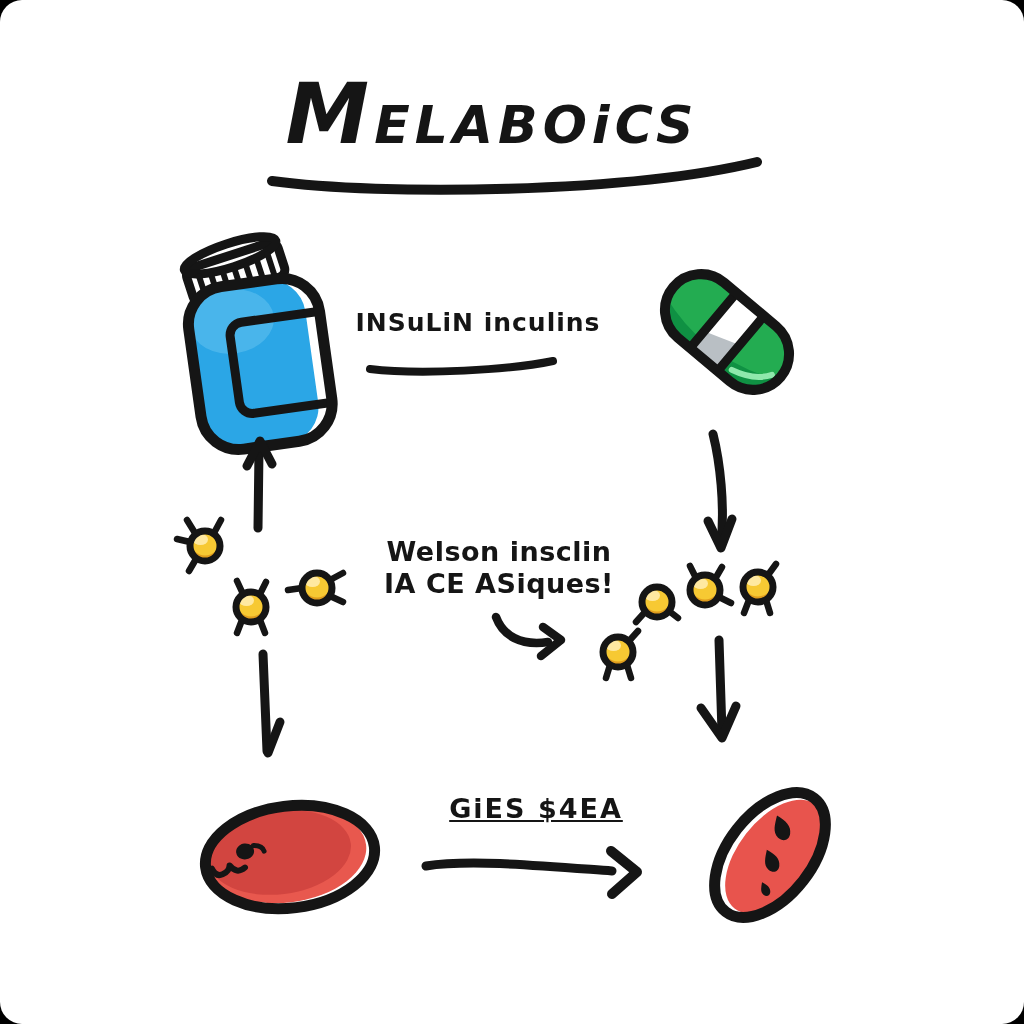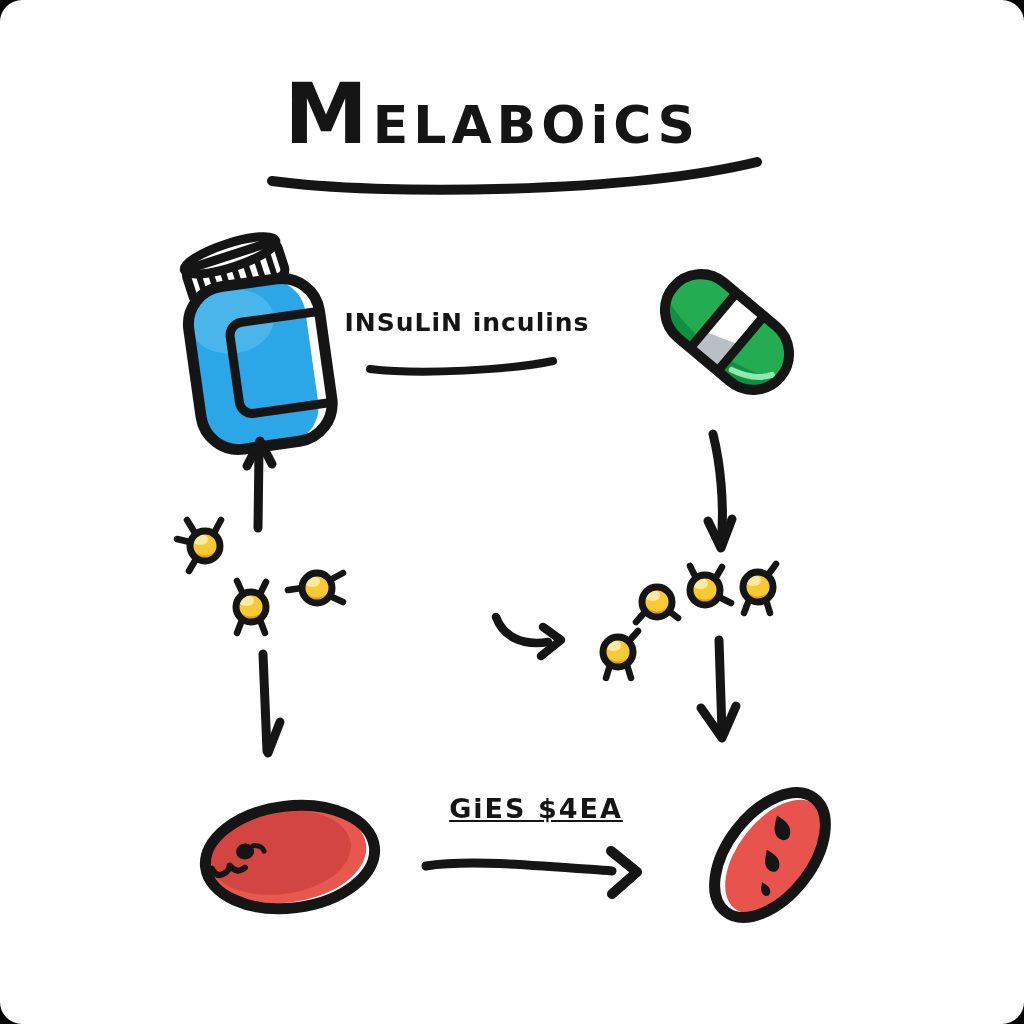--- a/index.html
+++ b/index.html
@@ -1,37 +1,41 @@
 <!DOCTYPE html>
 <html style="--ink: #151515; --bottle_blue: #2ba6e6; --bottle_blue_light: #6ec7f2; --capsule_green: #23ac51; --capsule_green_dark: #0f9143; --capsule_sheen: #8fe8ac; --band_shadow: #b9bfc4; --molecule_yellow: #f7c933; --molecule_shade: #e09d1d; --molecule_highlight: #ffe9a1; --cell_red: #e8584e; --cell_red_dark: #d24540; --melon_red: #e8544d;"><head>
 <meta charset="utf-8">
 <style>
   html,body{margin:0;padding:0;width:1024px;height:1024px;background:#000;}
   .page{position:absolute;inset:0;background:#fff;border-radius:22px;overflow:hidden;
         font-family:"DejaVu Sans",sans-serif;color:var(--ink,#151515);}
   #title{position:absolute;top:70px;left:0;width:984px;text-align:center;
-         font-size:52px;line-height:88px;letter-spacing:5px;font-weight:700;}
+         font-size:52px;line-height:88px;letter-spacing:5px;font-weight:700;font-style:italic;}
   #title::first-letter{font-size:84px;}
   .lbl{position:absolute;font-weight:700;text-align:center;}
-  #lblInsulin{top:308px;left:317px;width:300px;font-size:25px;letter-spacing:1px;}
+  #lblInsulin{top:308px;left:328px;width:300px;font-size:25px;letter-spacing:1px;}
   #noteCenter{top:536px;left:357px;width:284px;font-size:27px;line-height:32px;letter-spacing:.5px;}
   #lblBottom{top:793px;left:396px;width:280px;font-size:27px;letter-spacing:2px;text-decoration:underline;}
   svg.art{position:absolute;inset:0;}
   .ln{fill:none;stroke-linecap:round;stroke-linejoin:round;}
   .ink{stroke:var(--ink,#151515);}
 </style>
 </head>
 <body style="background: rgb(0, 0, 0);">
 
 <div class="page">
 
   <div id="title" class="lbl">MELABOiCS</div>
 
   <div id="lblInsulin" class="lbl">INSuLiN inculins</div>
 
+  <div id="noteCenter" class="lbl">
+    <div>Welson insclin</div>
+    <div>IA CE ASiques!</div>
+  </div>
 
   <div id="lblBottom" class="lbl">GiES $4EA</div>
 
   <svg class="art" viewBox="0 0 1024 1024">
     <defs>
       <g id="molBody">
         <circle r="15" fill="var(--molecule_shade)"></circle>
         <ellipse cx="0" cy="-3" rx="14" ry="12.5" fill="var(--molecule_yellow)"></ellipse>
         <ellipse cx="-4.5" cy="-6.5" rx="7.5" ry="5.5" fill="var(--molecule_highlight)"></ellipse>
         <circle r="15" class="ln ink" stroke-width="7"></circle>

